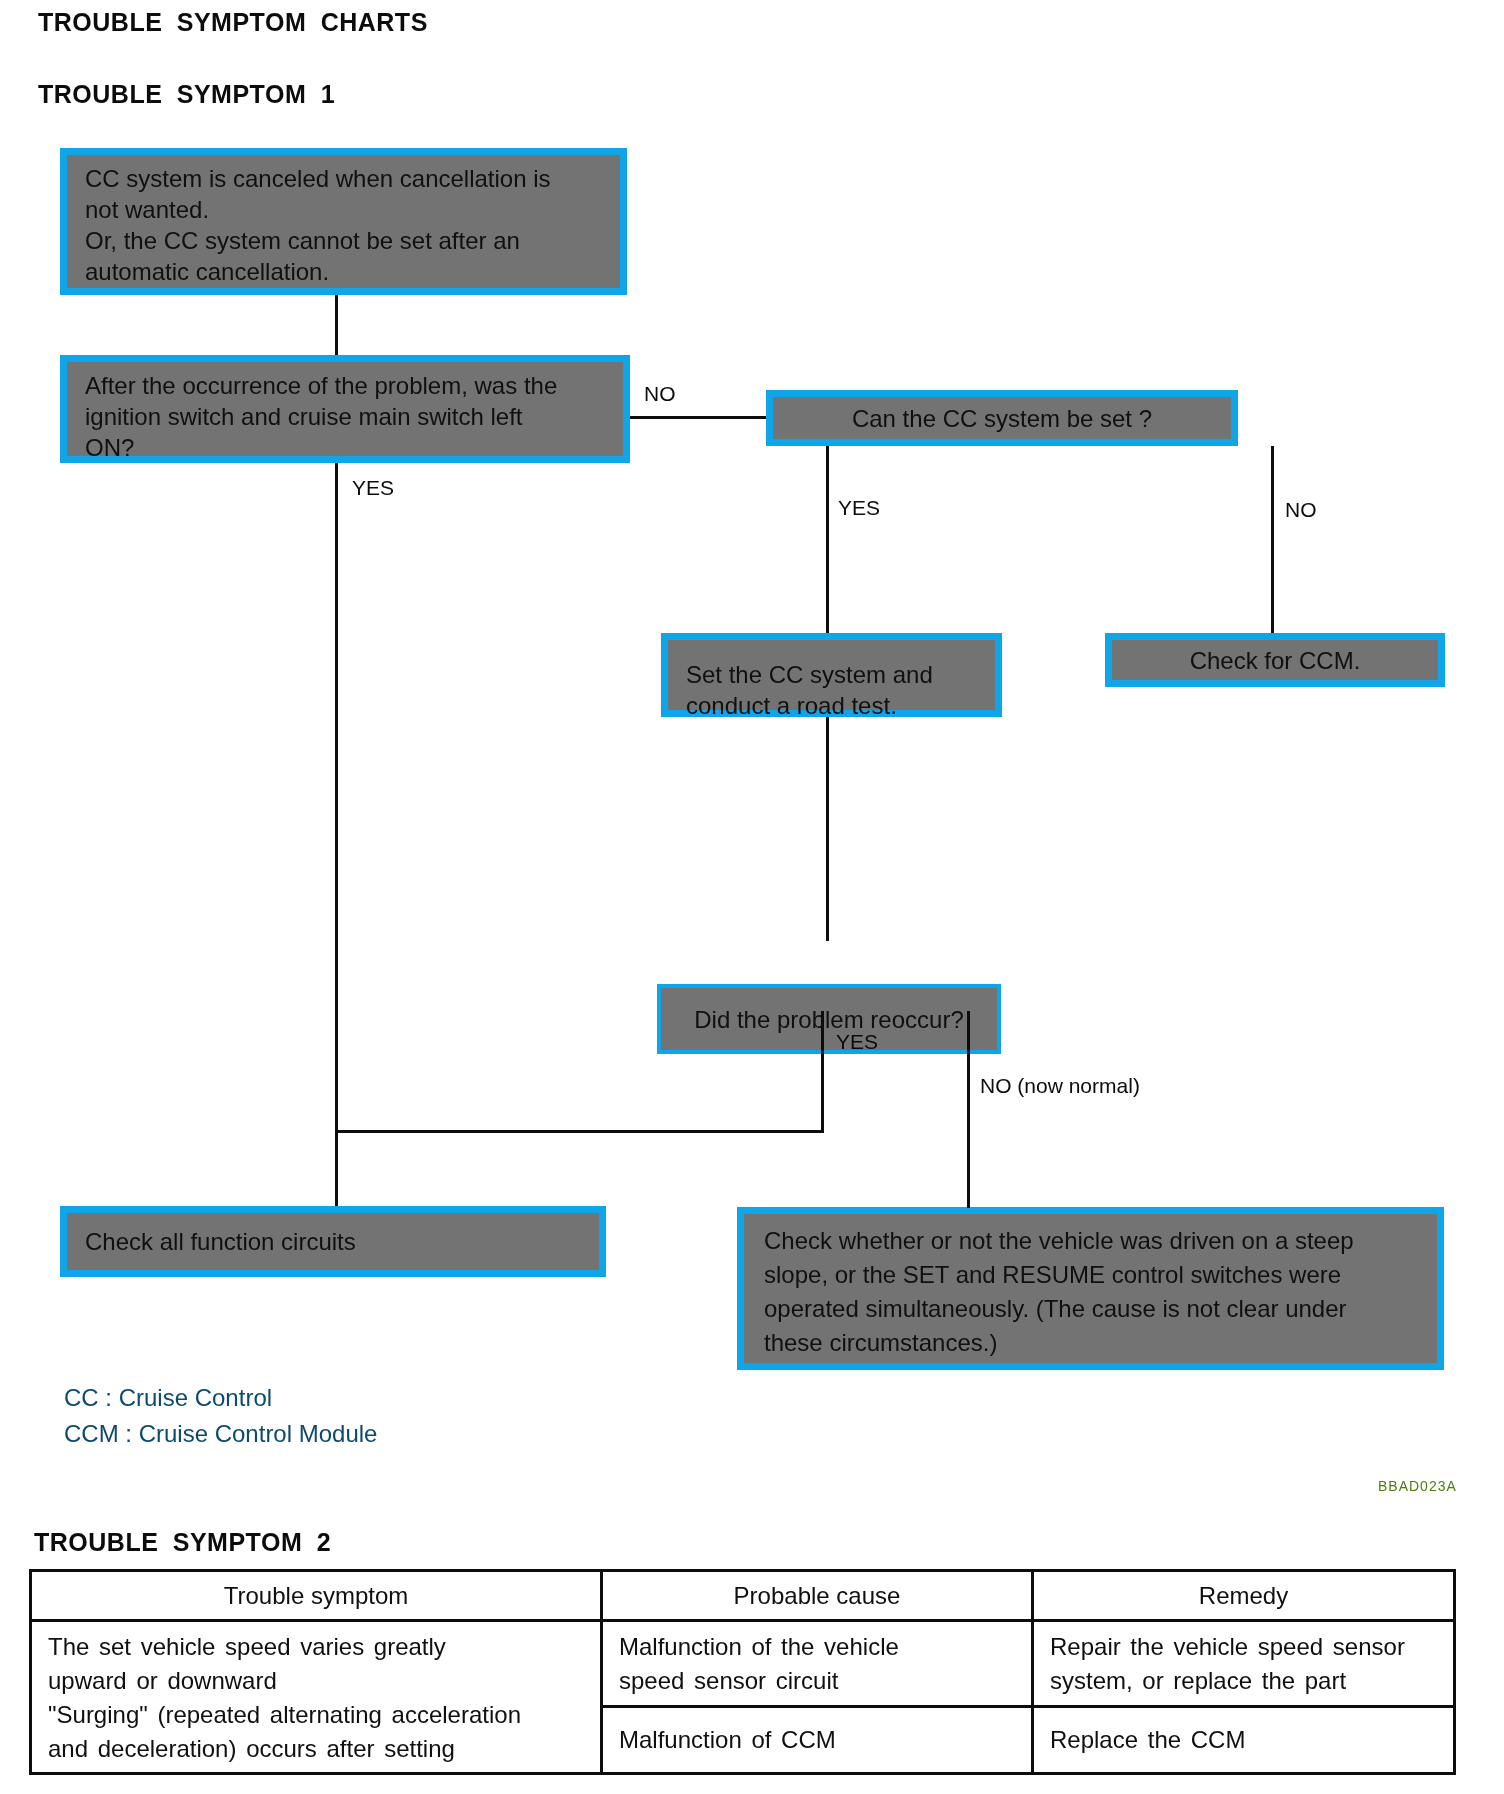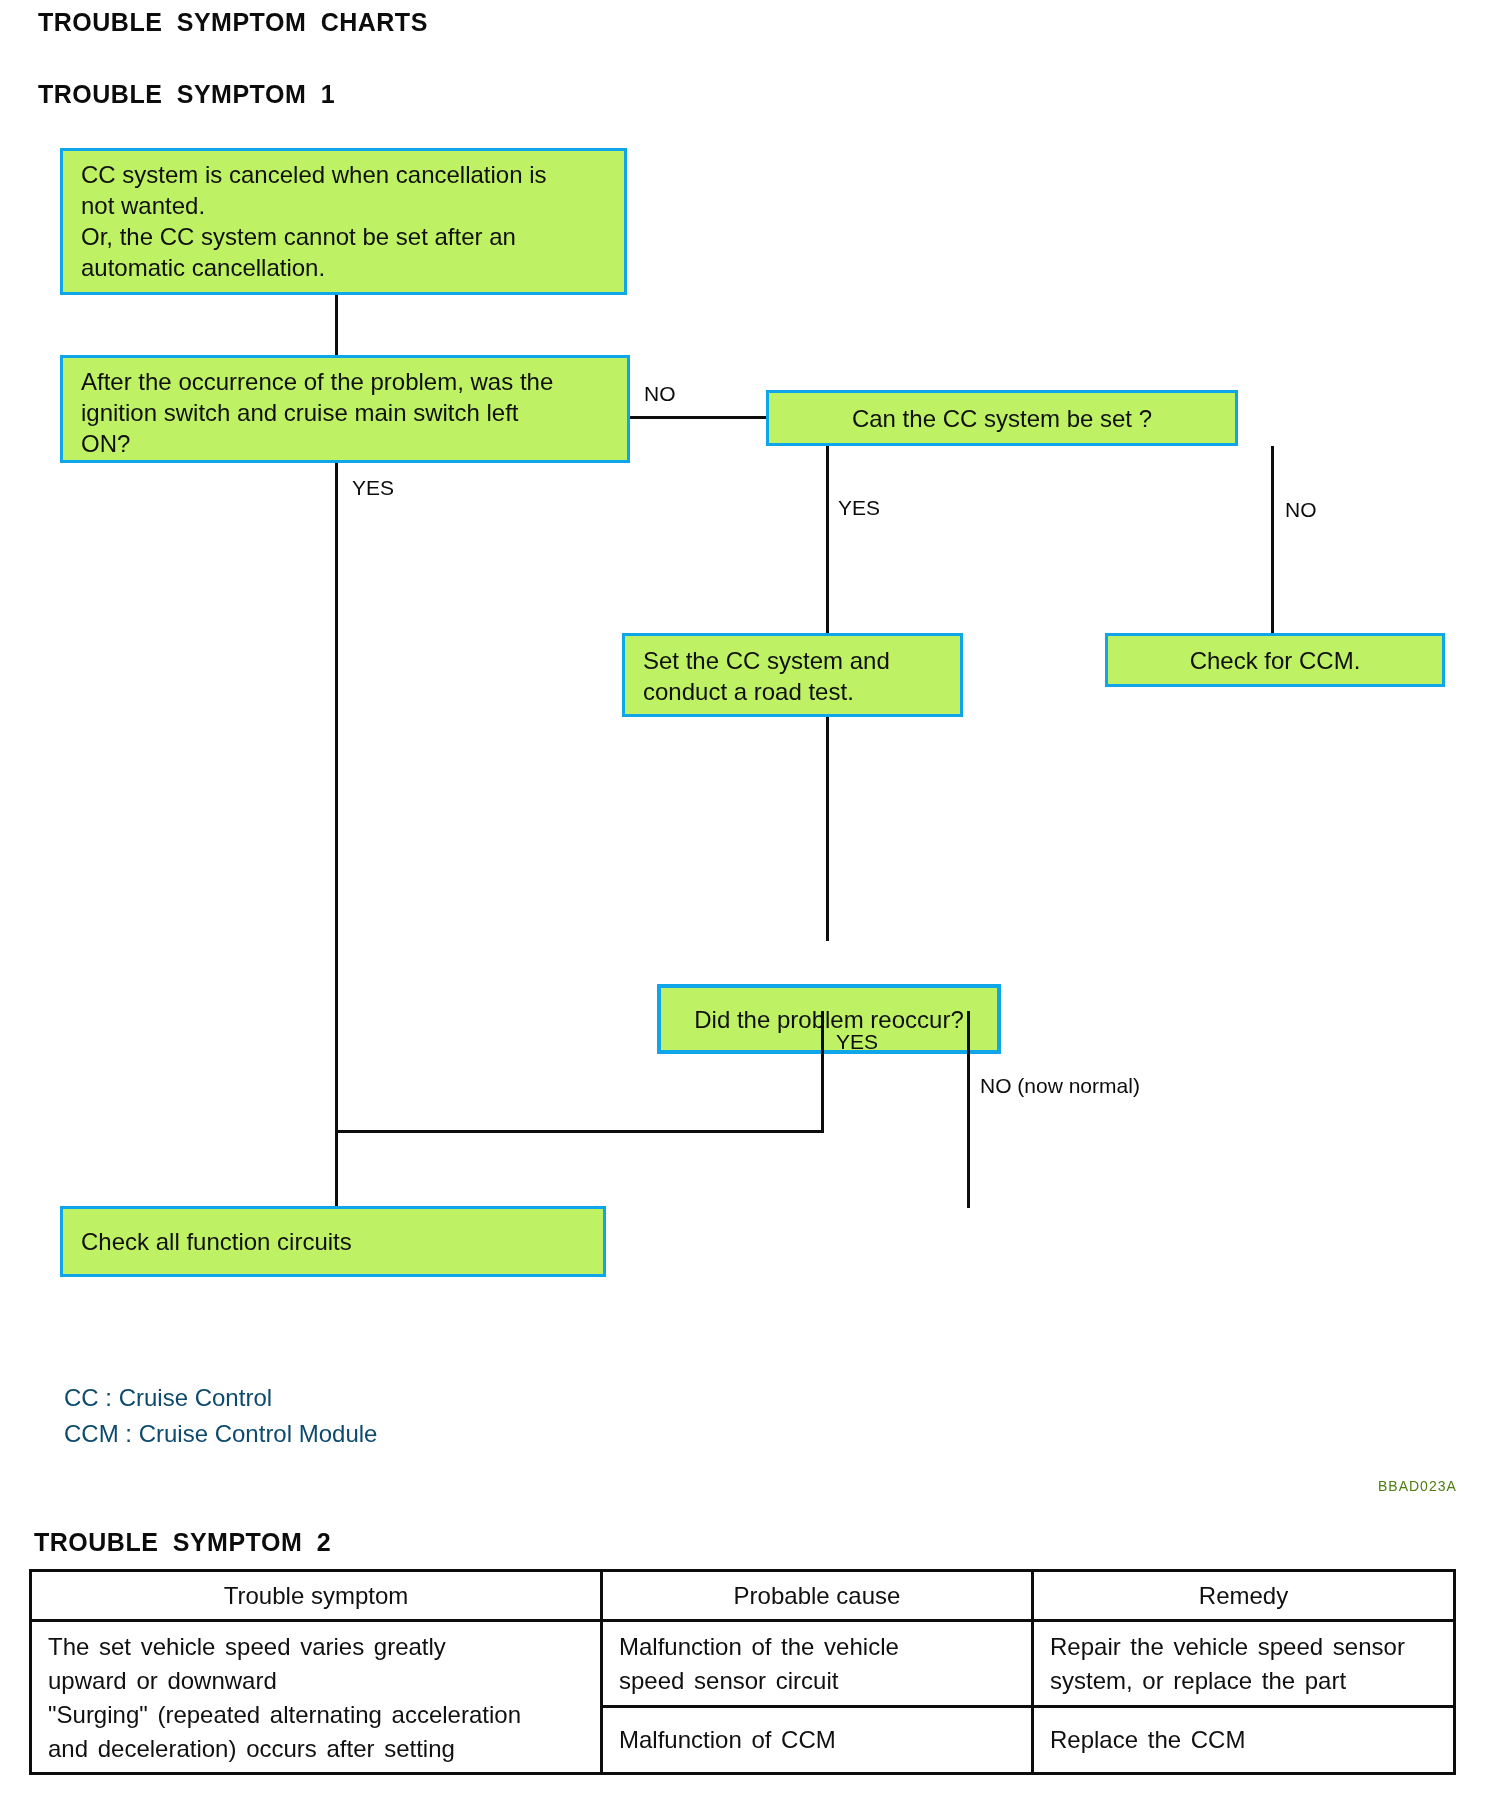--- a/index.html
+++ b/index.html
@@ -6,22 +6,22 @@
   .page{
     position:relative;width:1504px;height:1794px;background:#fff;
     font-family:"Liberation Sans","DejaVu Sans",sans-serif;
     color:#101010;overflow:hidden;
   }
   .h-title{
     position:absolute;margin:0;font-size:25px;font-weight:700;
     letter-spacing:0.5px;word-spacing:7px;white-space:pre;color:#0c0c0c;
   }
   .fbox{
-    position:absolute;box-sizing:border-box;border:3px solid #0ea5e9;
-    background:#bef264;font-size:24px;line-height:31px;white-space:pre-line;
+    position:absolute;box-sizing:border-box;border:7px solid #0ea5e9;
+    background:#737373;font-size:24px;line-height:31px;white-space:pre-line;
     padding:8px 18px;color:#101010;
   }
   .fbox.center{display:flex;align-items:center;justify-content:center;text-align:center;padding:0 10px;}
   .fbox.vcenter{display:flex;align-items:center;padding:0 18px;}
   .fbox.thick{border-width:4px;margin-top:43px;}
   .conn{position:absolute;background:#0d0d0d;}
   .flabel{position:absolute;font-size:21px;color:#0c0c0c;white-space:pre;}
   .legend-line{position:absolute;font-size:24px;color:#0c4a6e;white-space:pre;}
   .figcode{position:absolute;font-size:14px;letter-spacing:1px;color:#4d7c0f;}
   table.tst{
@@ -49,29 +49,33 @@
 not wanted.
 Or, the CC system cannot be set after an
 automatic cancellation.</div>
 
   <div class="fbox" style="left:60px;top:355px;width:570px;height:108px;">After the occurrence of the problem, was the
 ignition switch and cruise main switch left
 ON?</div>
 
   <div class="fbox center" style="left:766px;top:390px;width:472px;height:56px;">Can the CC system be set ?</div>
 
-  <div class="fbox" style="left:622px;top:633px;width:341px;height:84px;padding-top:9px;">Set the CC system and
+  <div class="fbox" style="left:661px;top:633px;width:341px;height:84px;padding-top:19px;">Set the CC system and
 conduct a road test.</div>
 
   <div class="fbox center" style="left:1105px;top:633px;width:340px;height:54px;">Check for CCM.</div>
 
   <div class="fbox center thick" style="left:657px;top:941px;width:344px;height:70px;">Did the problem reoccur?</div>
 
   <div class="fbox vcenter" style="left:60px;top:1206px;width:546px;height:71px;">Check all function circuits</div>
 
+  <div class="fbox" style="left:737px;top:1207px;width:707px;height:163px;line-height:34px;padding:10px 20px;">Check whether or not the vehicle was driven on a steep
+slope, or the SET and RESUME control switches were
+operated simultaneously. (The cause is not clear under
+these circumstances.)</div>
 
   <div class="conn" style="left:335px;top:295px;width:3px;height:60px;"></div>
   <div class="conn" style="left:630px;top:416px;width:136px;height:3px;"></div>
   <div class="conn" style="left:335px;top:463px;width:3px;height:743px;"></div>
   <div class="conn" style="left:826px;top:446px;width:3px;height:187px;"></div>
   <div class="conn" style="left:1271px;top:446px;width:3px;height:187px;"></div>
   <div class="conn" style="left:826px;top:717px;width:3px;height:224px;"></div>
   <div class="conn" style="left:821px;top:1011px;width:3px;height:122px;"></div>
   <div class="conn" style="left:335px;top:1130px;width:489px;height:3px;"></div>
   <div class="conn" style="left:967px;top:1011px;width:3px;height:197px;"></div>

